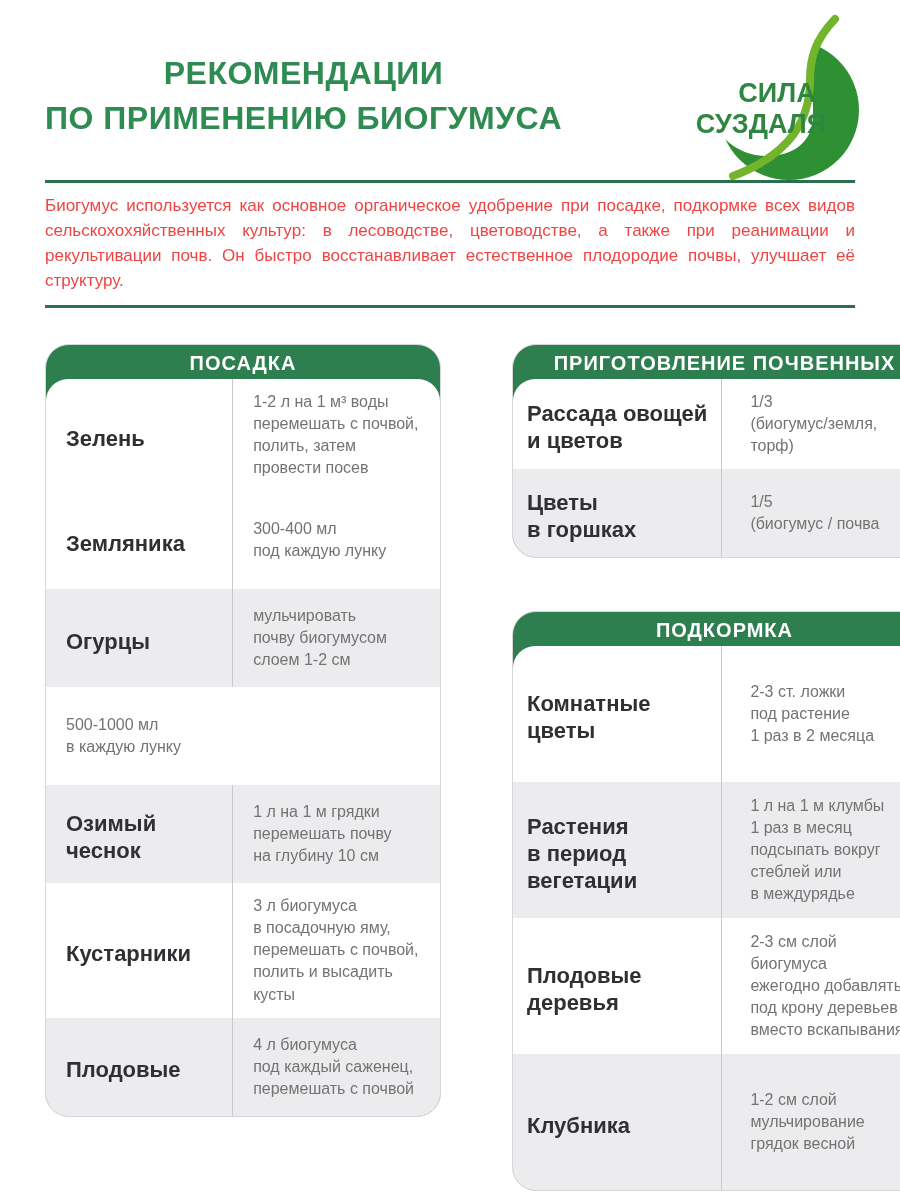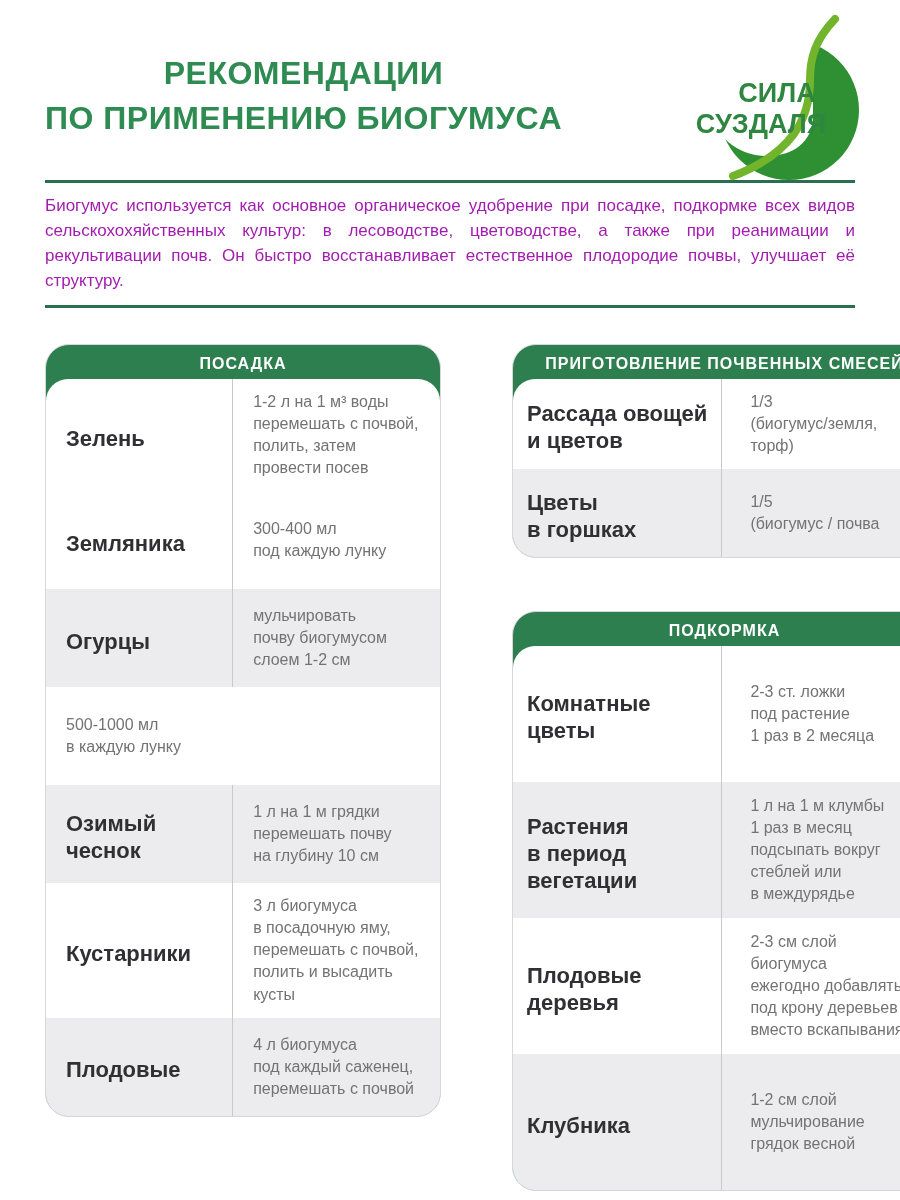--- a/index.html
+++ b/index.html
@@ -21,37 +21,37 @@
     font-size: 32px; font-weight: bold; letter-spacing: 0.5px;
     line-height: 1.42; color: #2e8b51; white-space: pre-line;
   }
   .logo { width: 172px; height: 176px; flex: none; margin-right: -8px; margin-top: -4px; }
 
   
   .rule { height: 3px; background: #2c6f4e; border: none; margin: 0; }
   .rule-top { margin-top: 2px; }
   .intro {
     margin: 11px 0 11px 0;
-    font-size: 17px; line-height: 1.47; color: #a21caf;
+    font-size: 17px; line-height: 1.47; color: #ef4444;
     text-align: justify;
   }
 
   
   .tables { display: flex; gap: 27px; margin-top: 36px; align-items: flex-start; }
   .col-left  { width: 396px; flex: none; }
   .col-right { width: 425px; flex: none; display: flex; flex-direction: column; gap: 53px; margin-left: 44px; }
 
   .table {
     border: 1px solid #d7d7da; border-radius: 24px;
     background: #2d7f4f; overflow: hidden;
     box-sizing: border-box; width: 100%;
   }
   .thead {
     height: 56px; text-align: center; line-height: 37px;
-    color: #ffffff; font-weight: bold; font-size: 16px; letter-spacing: 1px;
+    color: #ffffff; font-weight: bold; font-size: 20px; letter-spacing: 1px;
   }
   .tbody {
     background: #ffffff; border-radius: 22px 22px 0 0;
     margin-top: -22px; overflow: hidden;
   }
   .row { display: flex; }
   .row.alt { background: #ececee; }
   .cell { box-sizing: border-box; display: flex; align-items: center; }
   .cell.label {
     width: 47.5%; border-right: 1px solid #c9c9cc;

